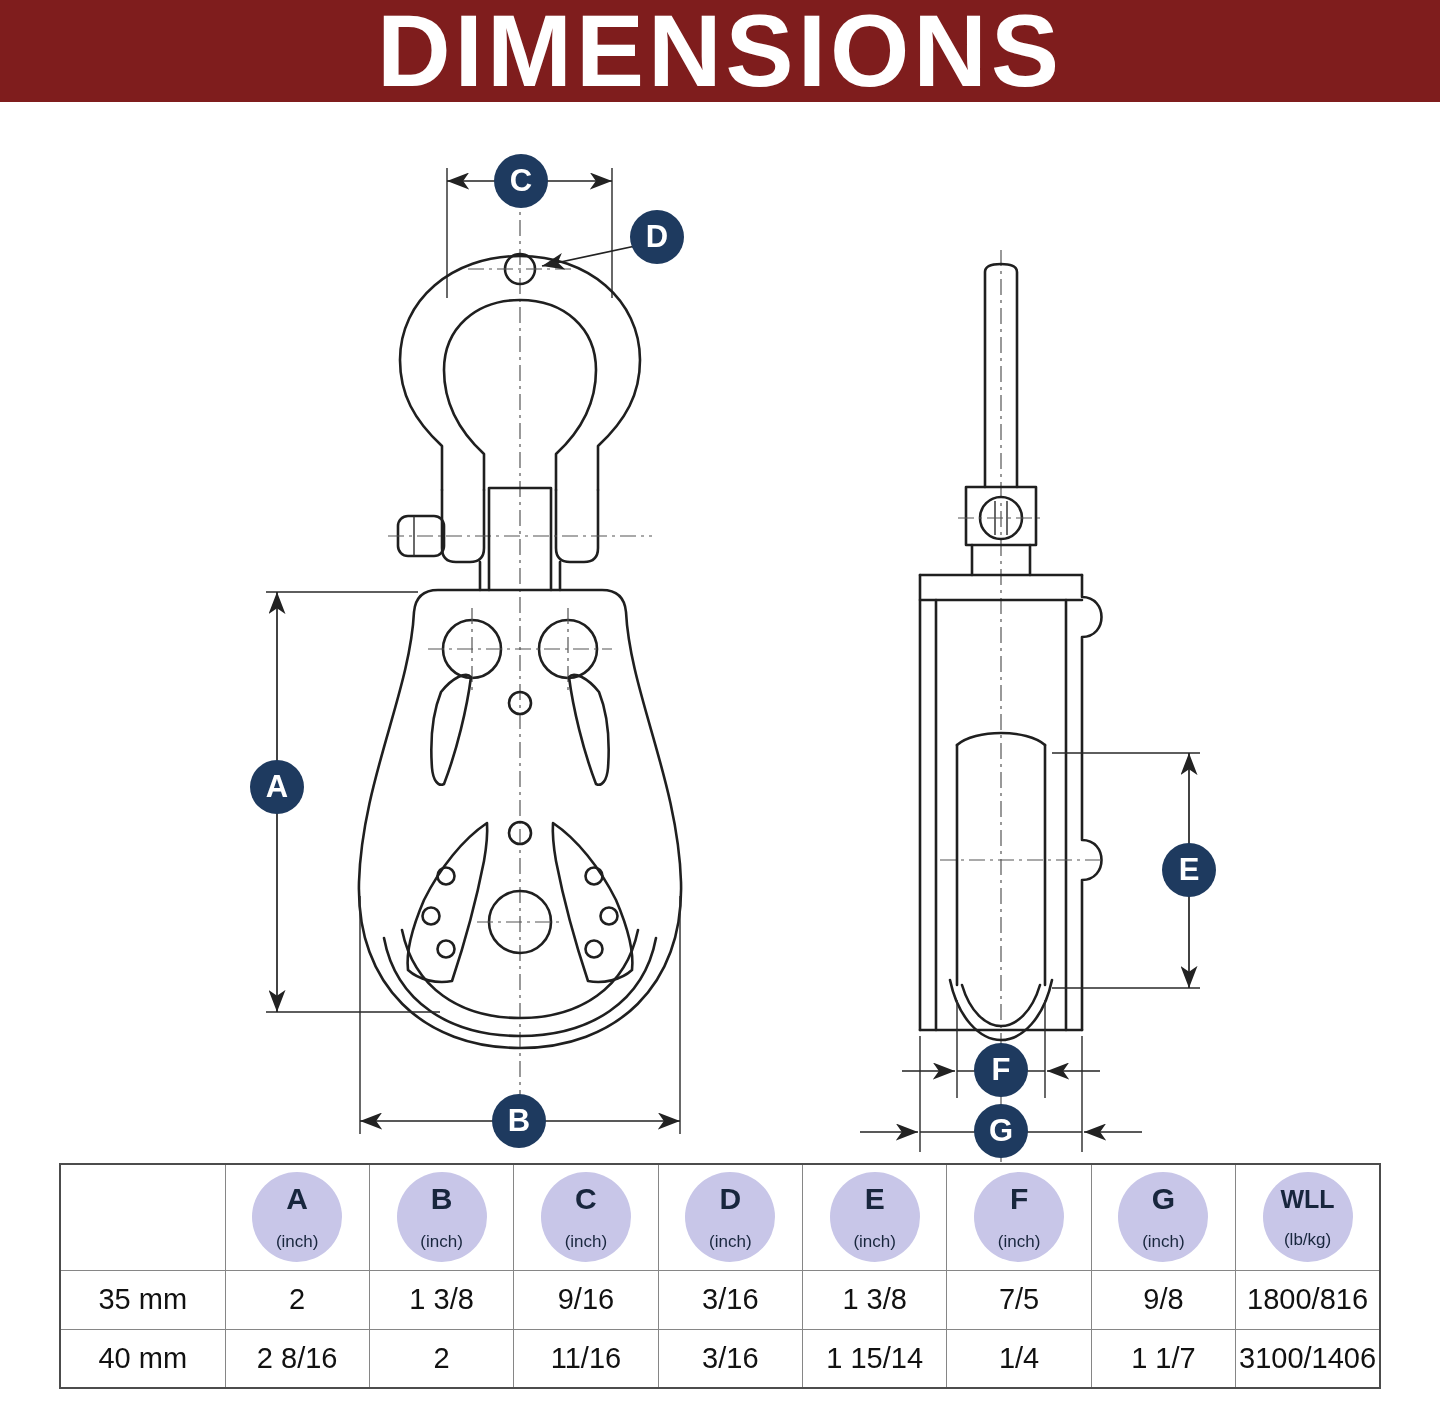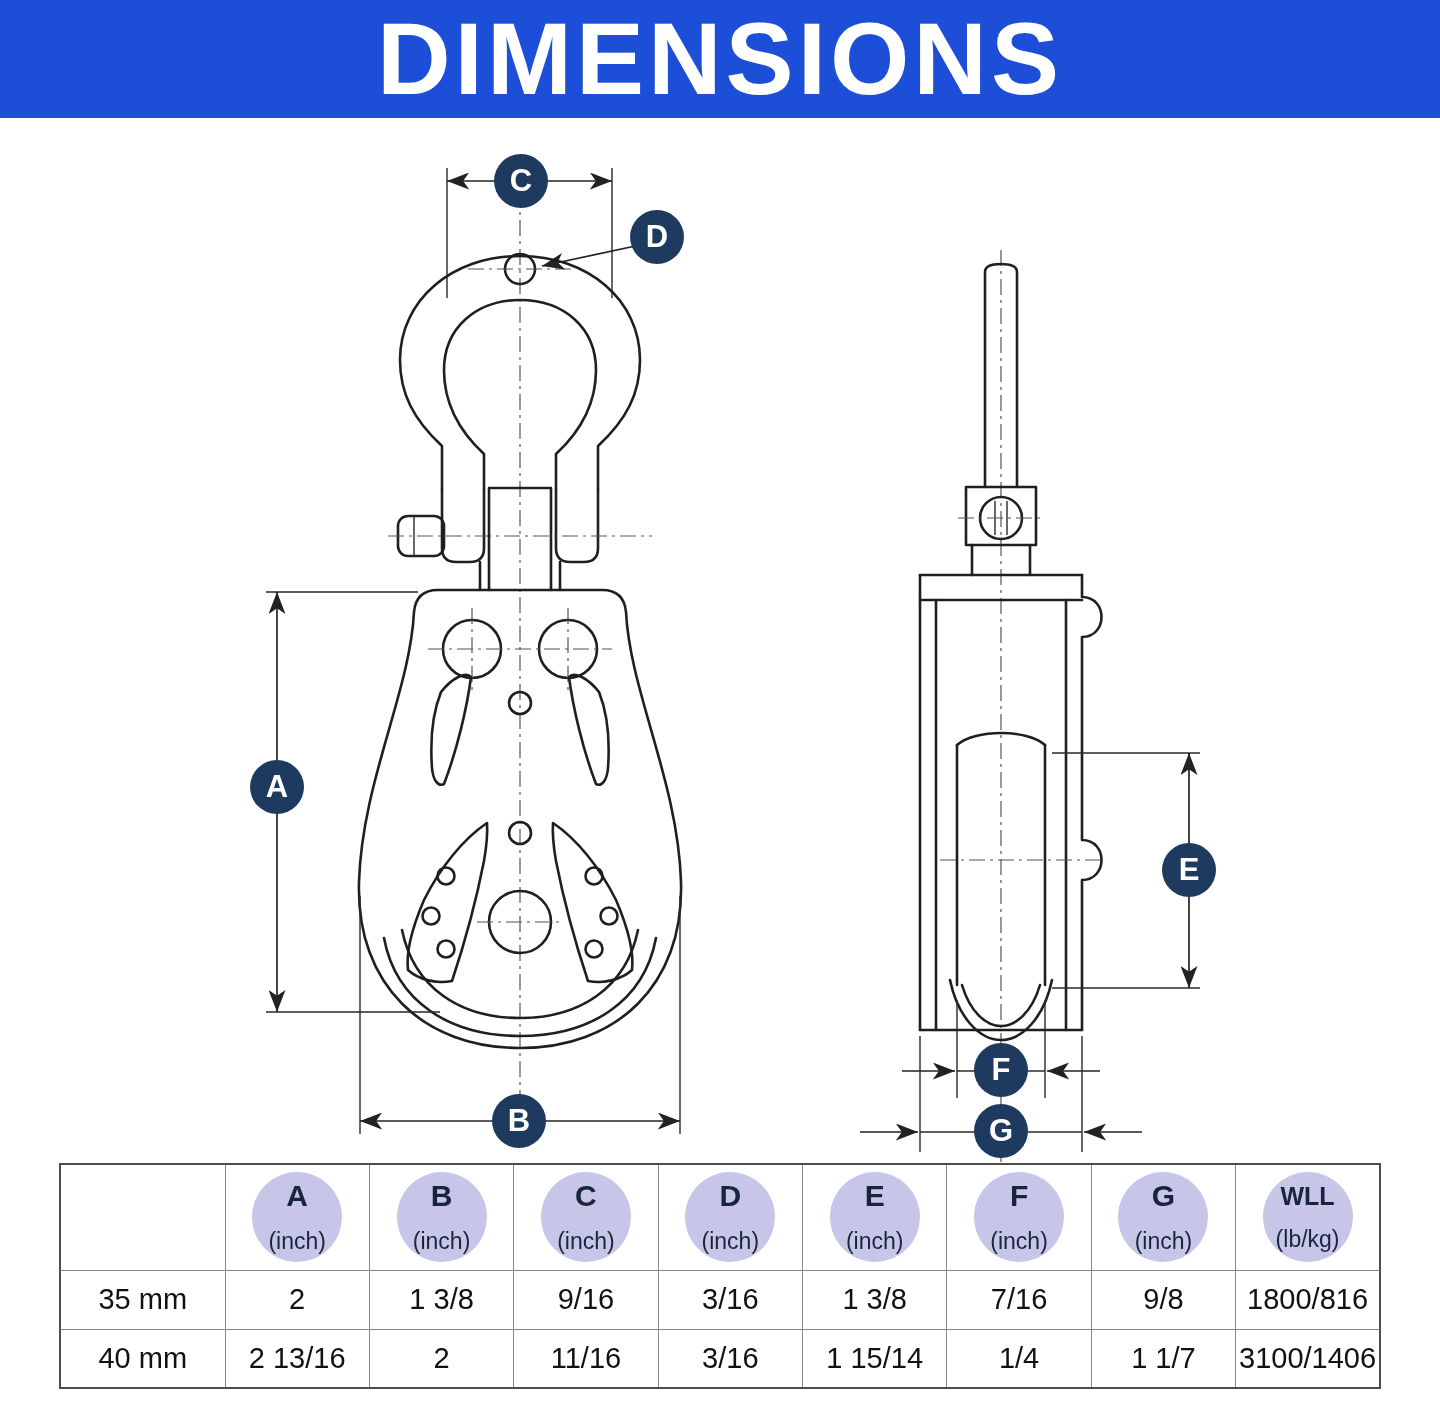--- a/index.html
+++ b/index.html
@@ -7,23 +7,23 @@
   body {
     width:1440px; height:1402px;
     background:#ffffff;
     font-family:"Liberation Sans", sans-serif;
     position:relative;
     overflow:hidden;
   }
 
   
   .banner {
-    width:1440px; height:118px;
-    background:#1d4ed8;
-    display:flex; align-items:center; justify-content:center;
+    width:1440px; height:102px;
+    background:#7f1d1d;
+    display:flex; align-items:flex-end; justify-content:center;
   }
   .banner h1 {
     margin:0; line-height:1;
     color:#ffffff;
     font-size:102px; font-weight:800;
     letter-spacing:4px;
   }
 
   
   .drawing { position:absolute; top:143px; left:0; width:1440px; height:1020px; }
@@ -63,21 +63,21 @@
   tr.drow td { height:59px; font-size:29px; }
   .hcirc {
     width:90px; height:90px; border-radius:50%;
     background:#c8c6e8;
     margin:0 auto;
     display:flex; flex-direction:column; align-items:center; justify-content:center;
     color:#18263d;
   }
   .hletter { font-size:30px; font-weight:700; line-height:1; }
   .hletter.small { font-size:25px; }
-  .hunit   { font-size:23px; font-weight:400; margin-top:19px; line-height:1; }
+  .hunit   { font-size:17px; font-weight:400; margin-top:19px; line-height:1; }
   .rowlabel { font-size:29px; font-weight:400; }
 </style>
 </head>
 <body>
 
 <div class="banner">
   <h1>DIMENSIONS</h1>
 </div>
 
 <div class="drawing">
@@ -284,28 +284,28 @@
       </th>
     </tr>
 
     <tr class="drow">
       <td class="rowlabel">35 mm</td>
       <td>2</td>
       <td>1 3/8</td>
       <td>9/16</td>
       <td>3/16</td>
       <td>1 3/8</td>
-      <td>7/16</td>
+      <td>7/5</td>
       <td>9/8</td>
       <td>1800/816</td>
     </tr>
 
     <tr class="drow">
       <td class="rowlabel">40 mm</td>
-      <td>2 13/16</td>
+      <td>2 8/16</td>
       <td>2</td>
       <td>11/16</td>
       <td>3/16</td>
       <td>1 15/14</td>
       <td>1/4</td>
       <td>1 1/7</td>
       <td>3100/1406</td>
     </tr>
   </tbody>
     </table>

